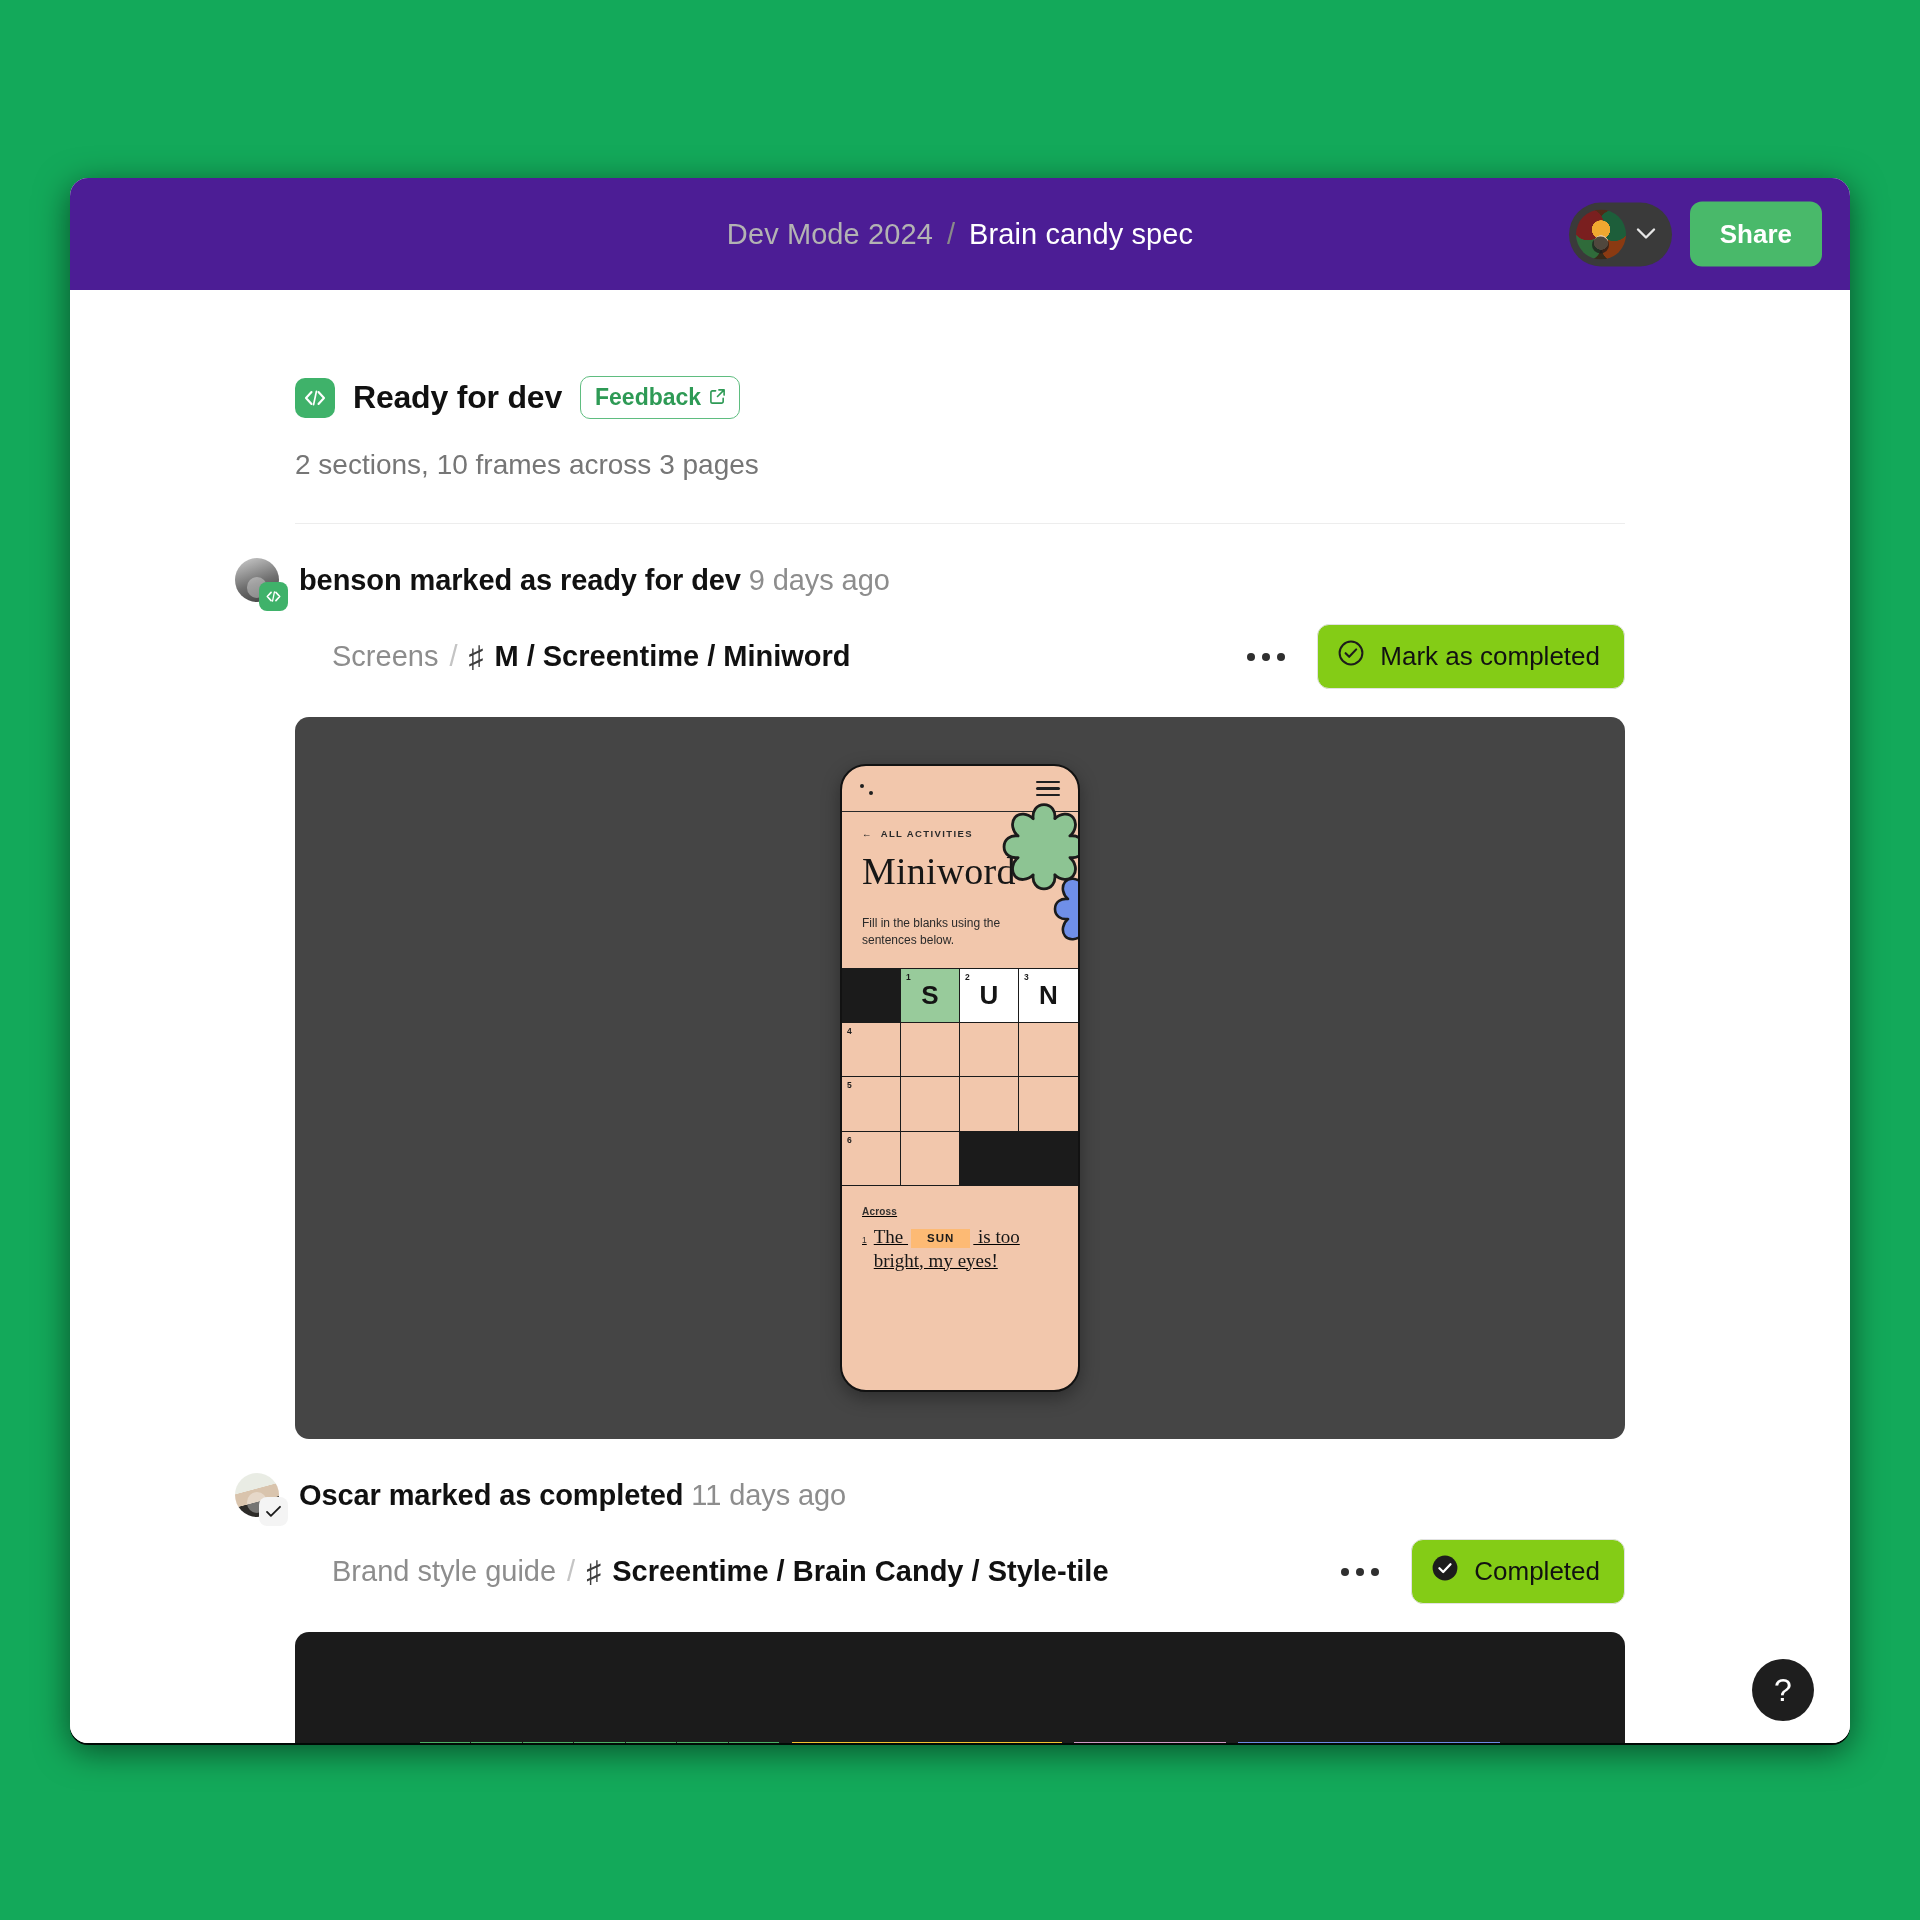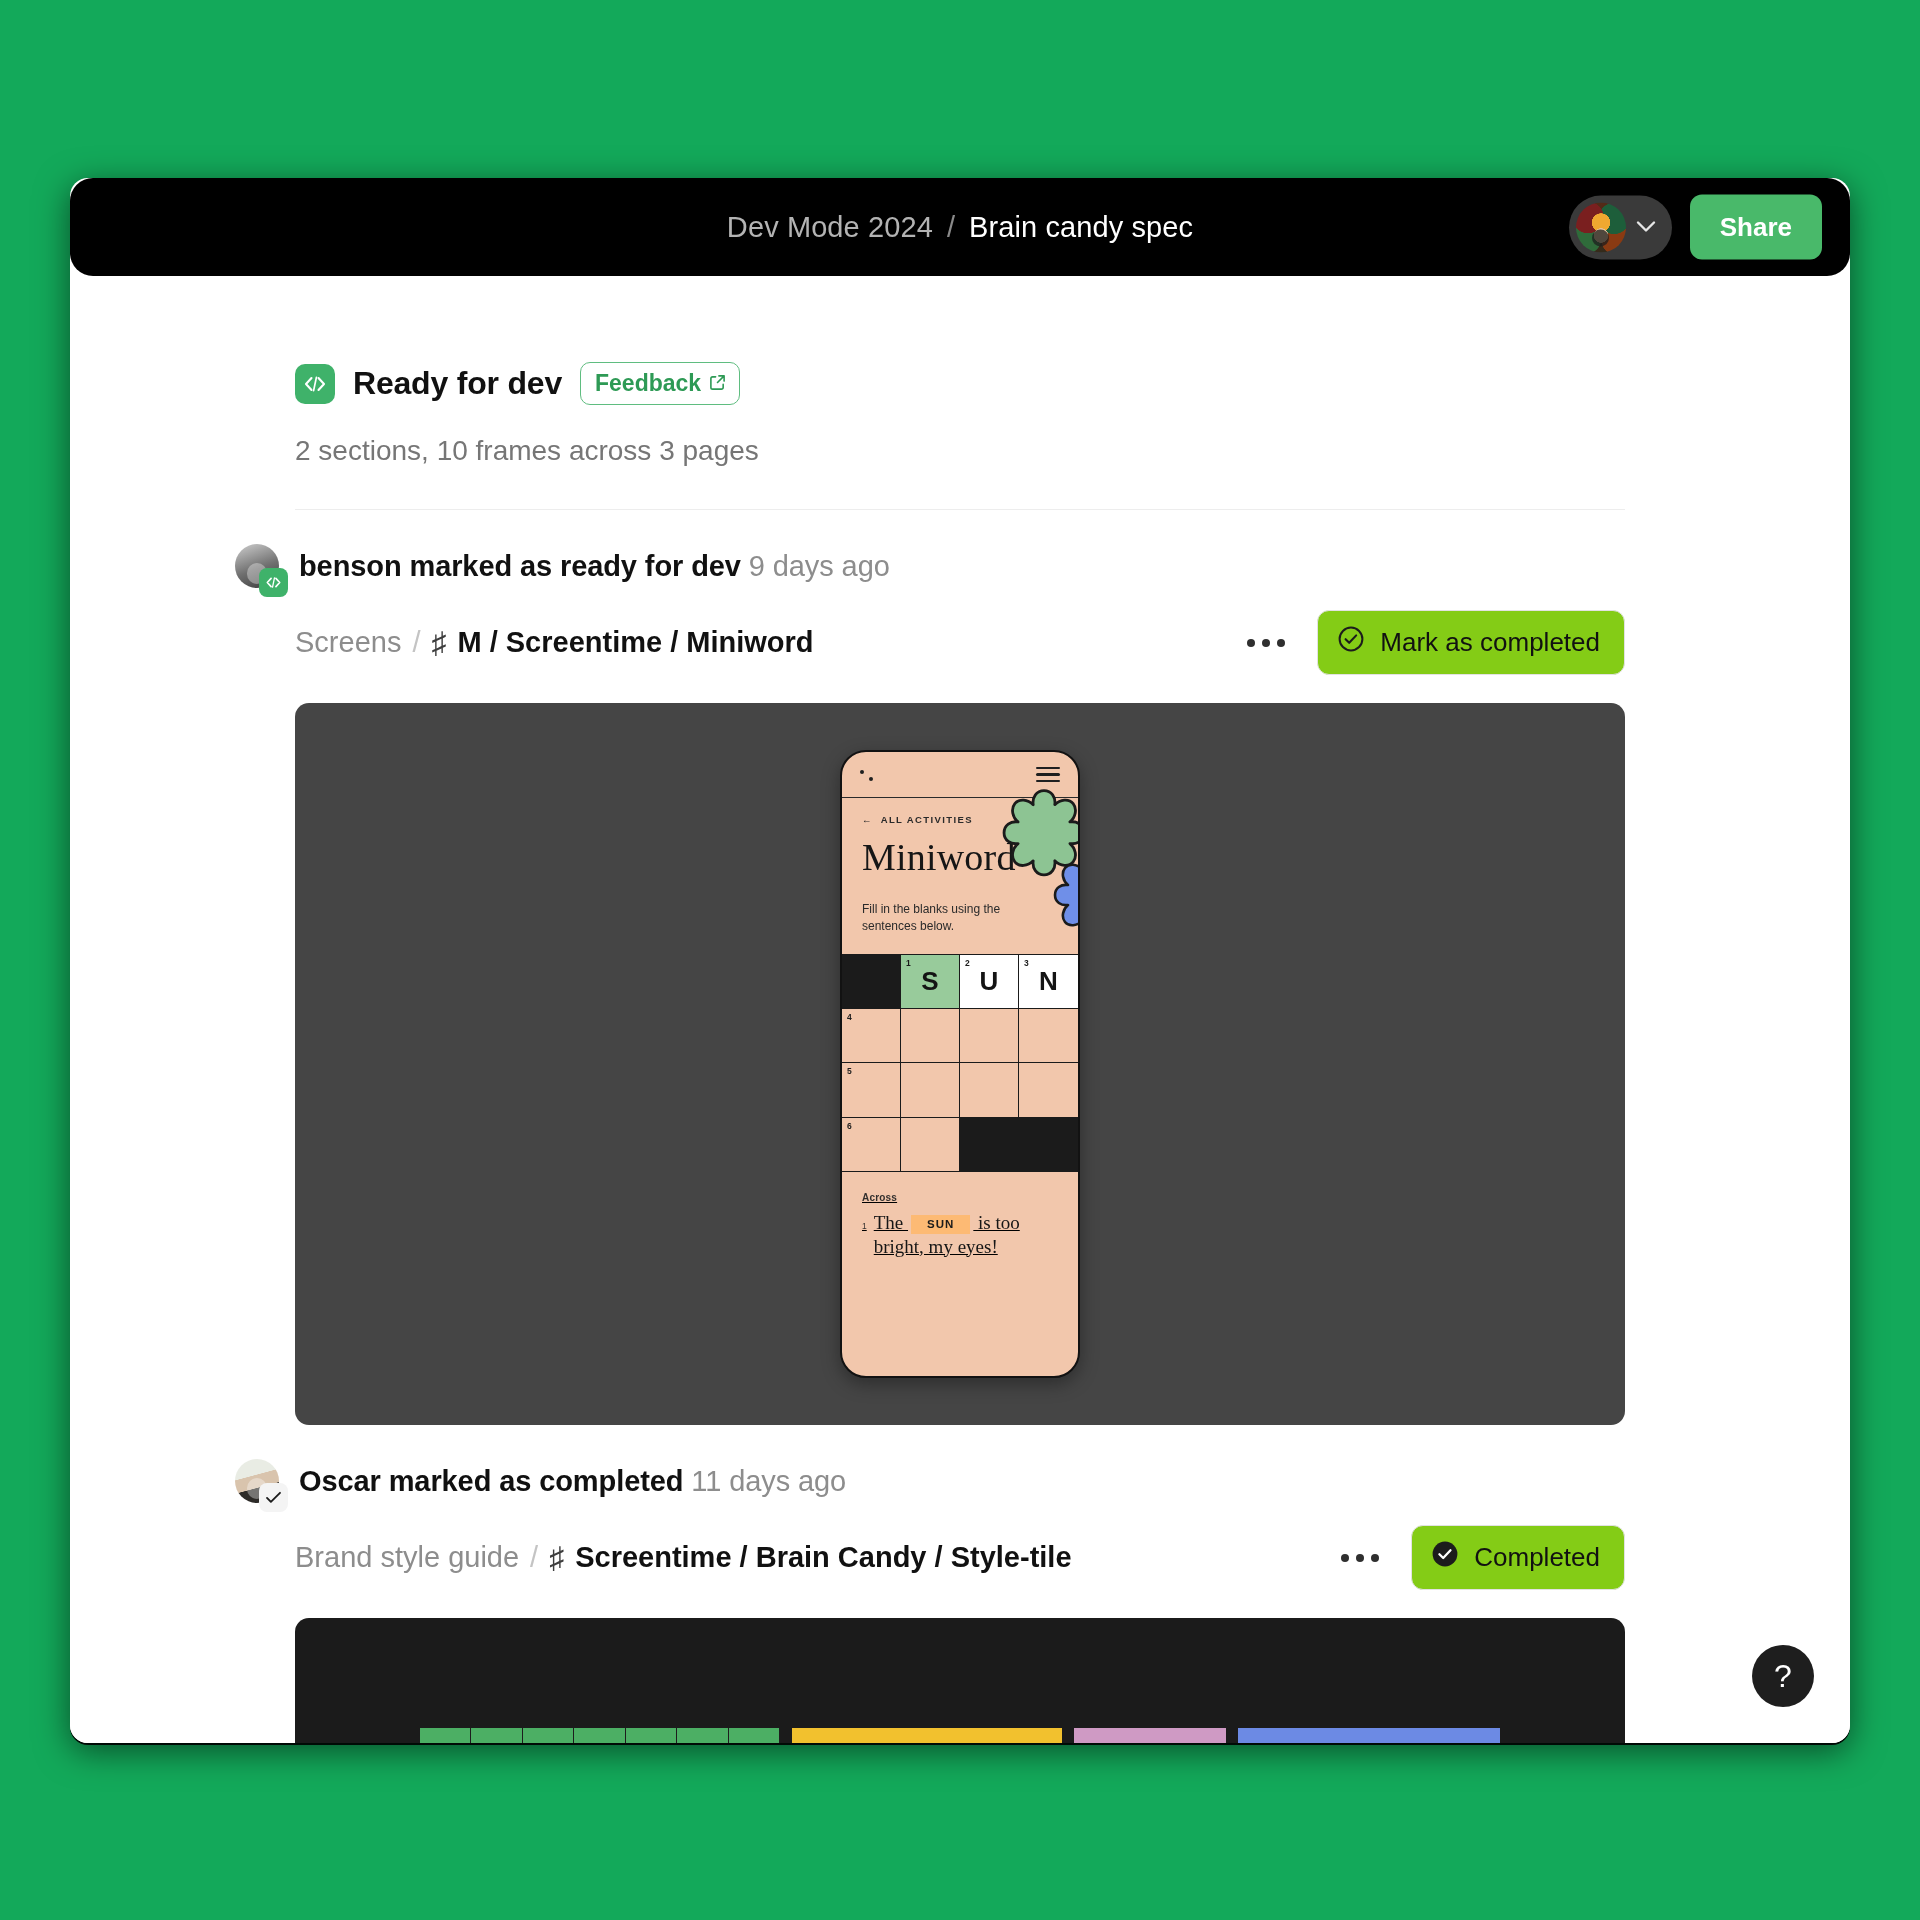--- a/index.html
+++ b/index.html
@@ -17,26 +17,25 @@
     width: 1780px; height: 1565px;
     border-radius: 18px;
     background: #ffffff;
     overflow: hidden;
     box-shadow: 0 8px 34px rgba(0,0,0,.55), 0 2px 0 rgba(0,0,0,.9);
   }
 
   
   #titlebar {
     position: relative;
-    height: 98px;
-    background: #000000;
+    height: 112px;
+    background: #4c1d95;
     display: flex;
     align-items: center;
     justify-content: center;
-    border-radius: 23px;
   }
   .breadcrumb-wrap {
     display: flex; align-items: baseline; gap: 14px;
     font-size: 29px; letter-spacing: .1px;
   }
   .bc-project { color: #b3b3b3; }
   .bc-sep { color: #8a8a8a; font-weight: 300; }
   .bc-file { color: #ffffff; }
 
   #titlebar-right {
@@ -151,21 +150,21 @@
     background: #3fb26a;
   }
   .av-mini.check-mini { background: #f4f4f4; }
   .entry-title { font-size: 29px; color: #111; font-weight: 700; letter-spacing: -.1px; }
   .entry-title .ago { color: #8d8d8d; font-weight: 400; }
 
   .entry-sub {
     display: flex; align-items: center; justify-content: space-between;
     margin-top: 22px;
   }
-  .crumbs { display: flex; align-items: center; gap: 11px; font-size: 29px; }
+  .crumbs { display: flex; align-items: center; gap: 11px; font-size: 29px; margin-left: 37px; }
   .crumb-muted { color: #8d8d8d; }
   .crumb-slash { color: #c4c4c4; }
   .crumb-strong { color: #111; font-weight: 700; }
   .frame-glyph { color: #3d3d3d; font-size: 30px; }
 
   .entry-actions { display: flex; align-items: center; gap: 26px; }
   .dots { display: flex; gap: 7px; padding: 10px 6px; cursor: pointer; }
   .dots i { width: 8px; height: 8px; border-radius: 50%; background: #2f2f2f; display: block; }
   .pill-btn {
     display: inline-flex; align-items: center; gap: 14px;

